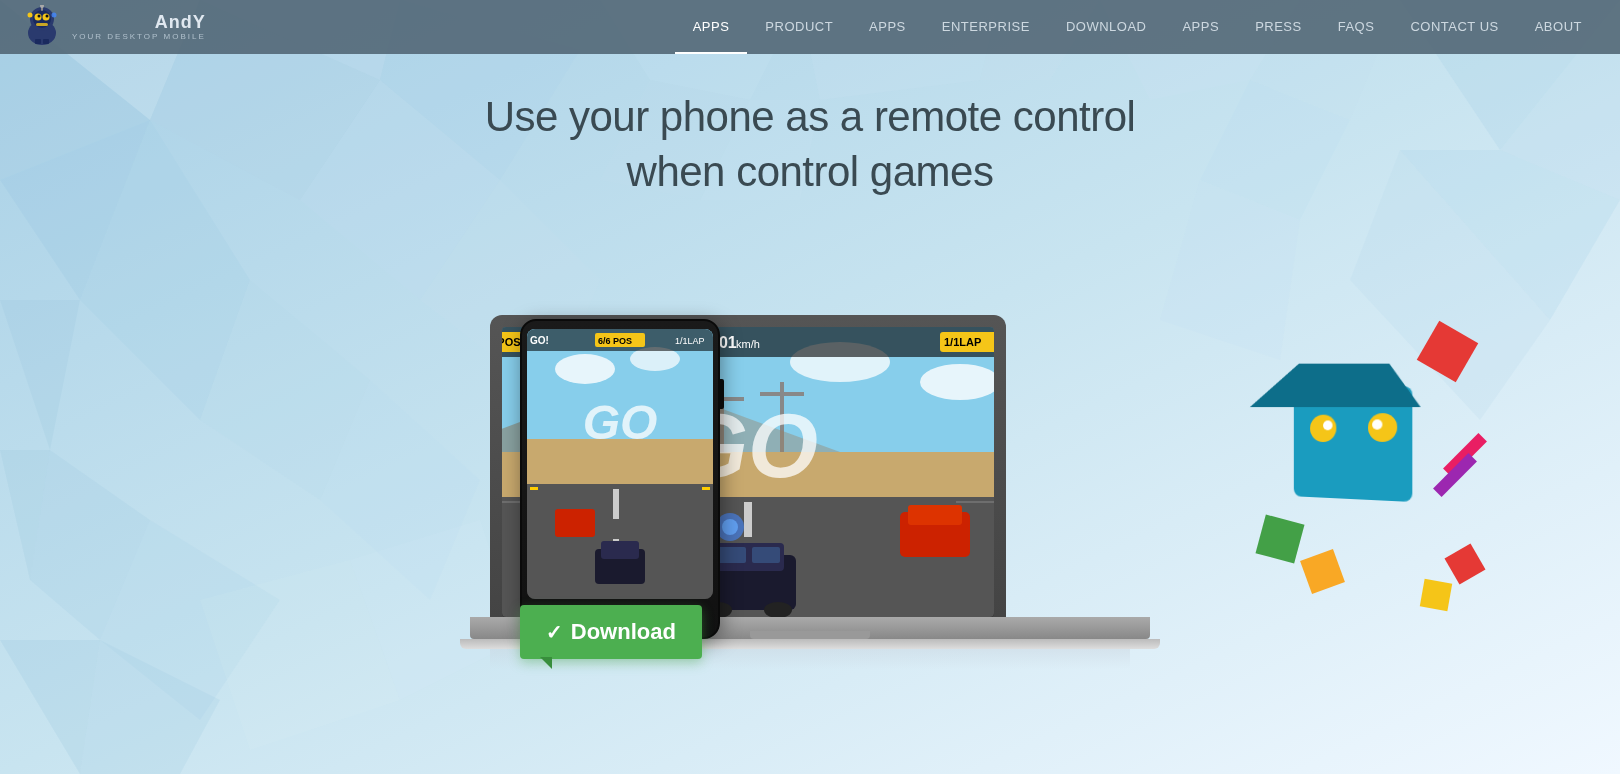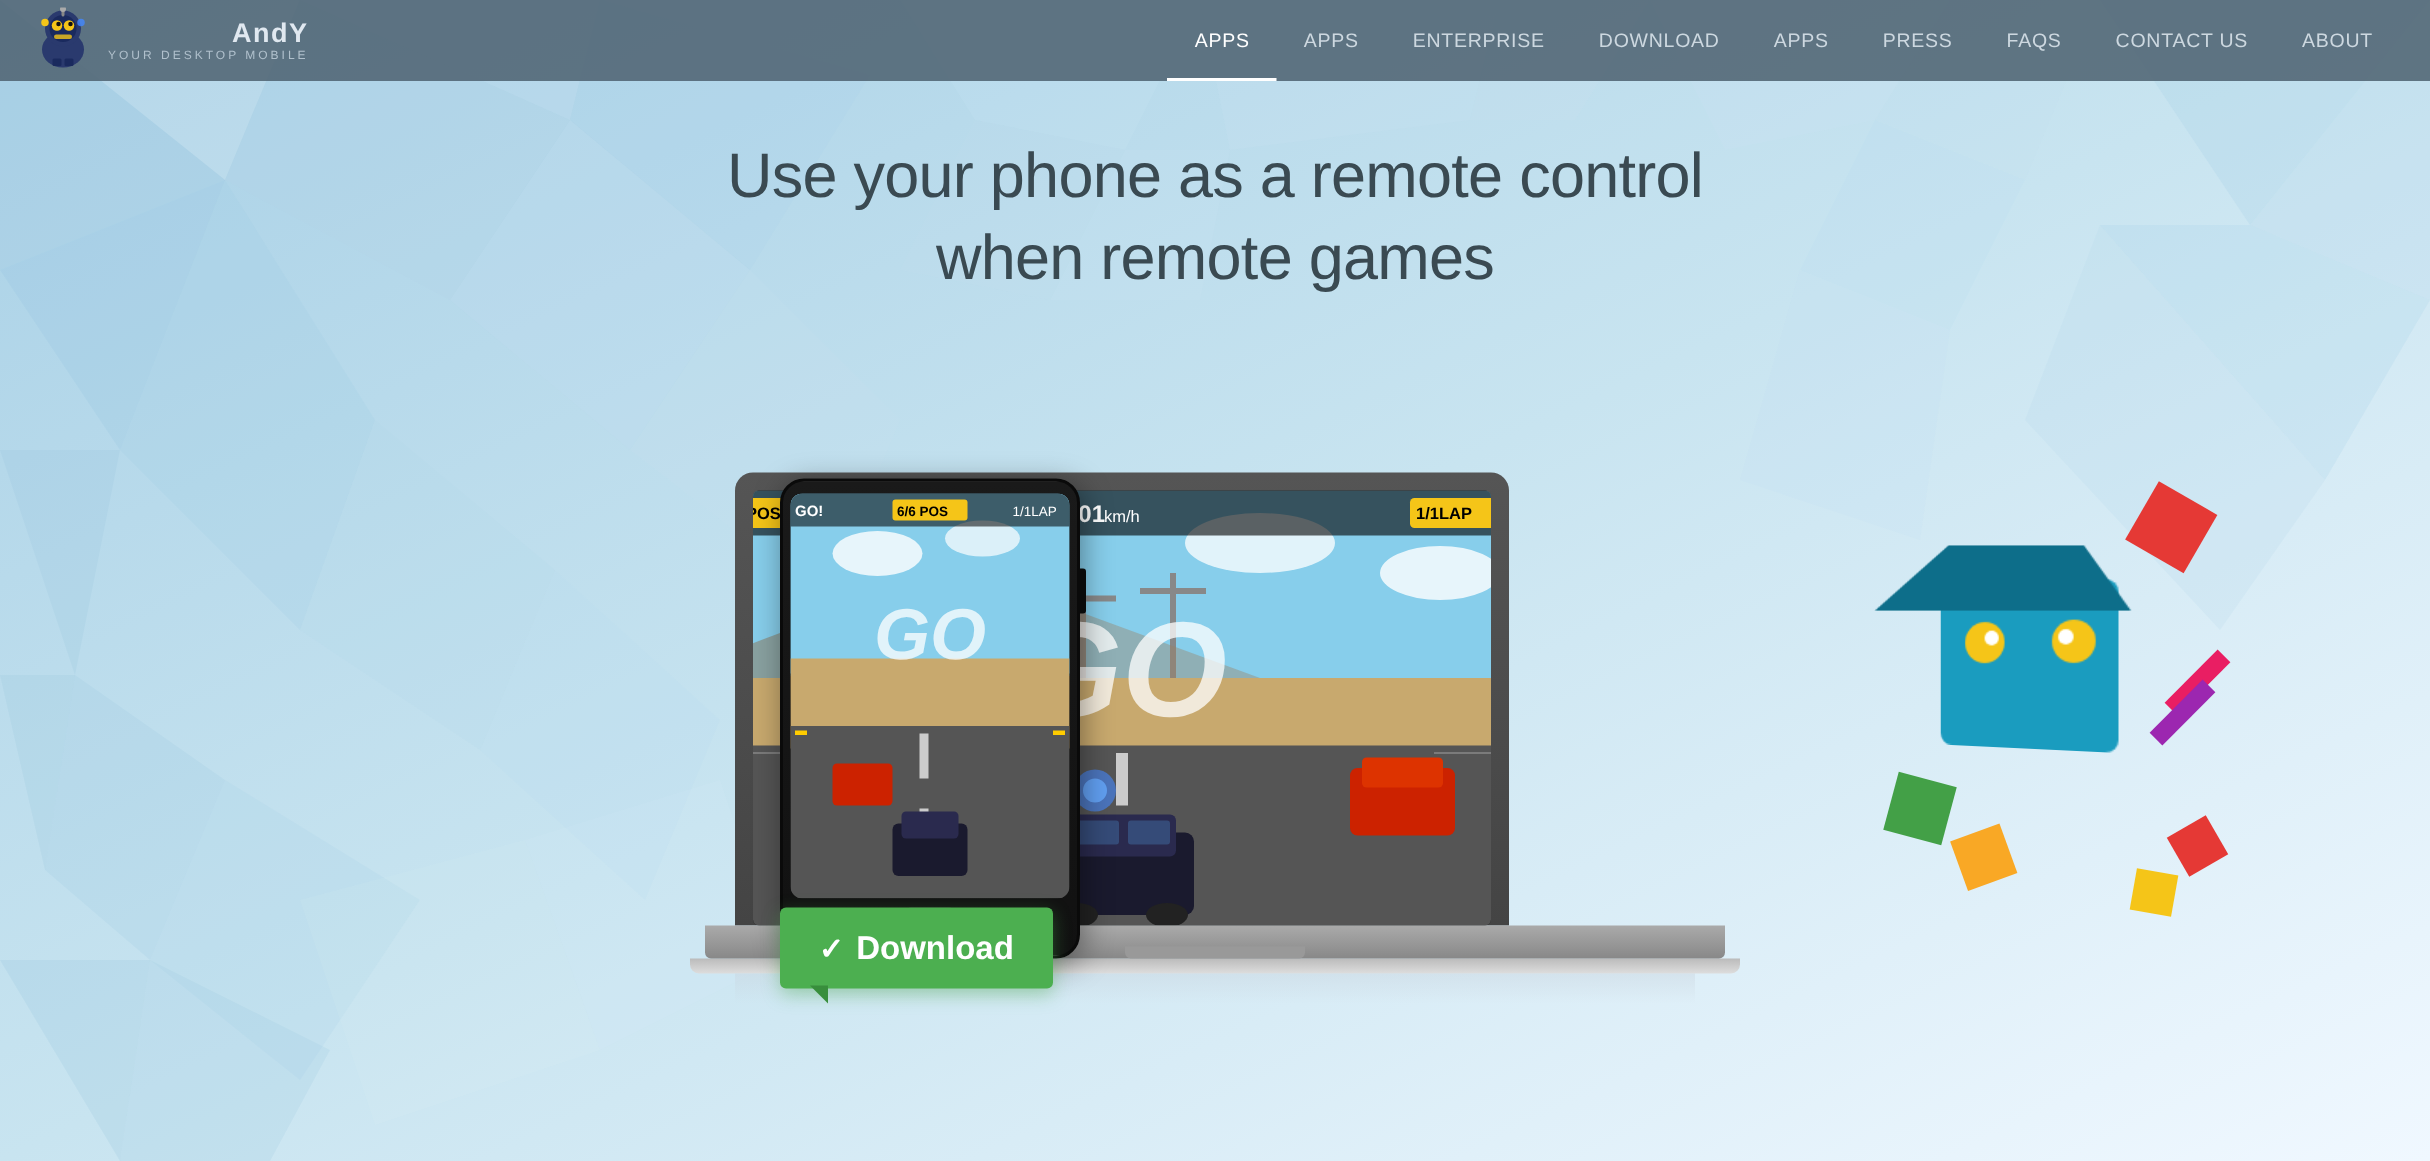--- a/index.html
+++ b/index.html
@@ -396,20 +396,23 @@
     <div class="logo-text">
       <span class="logo-name">AndY</span>
       <span class="logo-tagline">YOUR DESKTOP MOBILE</span>
     </div>
   </a>
   <ul class="navbar-nav">
     <li>
         <a href="#" class="active">APPS</a>
       </li>
     <li>
+        <a href="#">PRODUCT</a>
+      </li>
+    <li>
         <a href="#">APPS</a>
       </li>
     <li>
         <a href="#">ENTERPRISE</a>
       </li>
     <li>
         <a href="#">DOWNLOAD</a>
       </li>
     <li>
         <a href="#">APPS</a>
@@ -474,21 +477,21 @@
     <polygon points="650,80 750,100 700,200 600,180" fill="rgba(195,222,240,0.18)"></polygon>
     <polygon points="750,100 820,100 800,200 700,200" fill="rgba(205,228,244,0.16)"></polygon>
 
     <polygon points="200,600 350,560 400,700 250,750" fill="rgba(230,242,250,0.1)"></polygon>
     <polygon points="350,560 480,520 520,640 400,700" fill="rgba(235,244,252,0.08)"></polygon>
   </svg>
 
   <div class="hero-content">
     <h1 class="hero-headline">
       <span>Use your phone as a remote control</span><br>
-      <span>when remote games</span>
+      <span>when control games</span>
     </h1>
   </div>
 
   <div class="devices-container">
 
     <div class="phone">
       <div class="phone-body">
         <div class="phone-screen">
           <div class="phone-screen-content">
             

